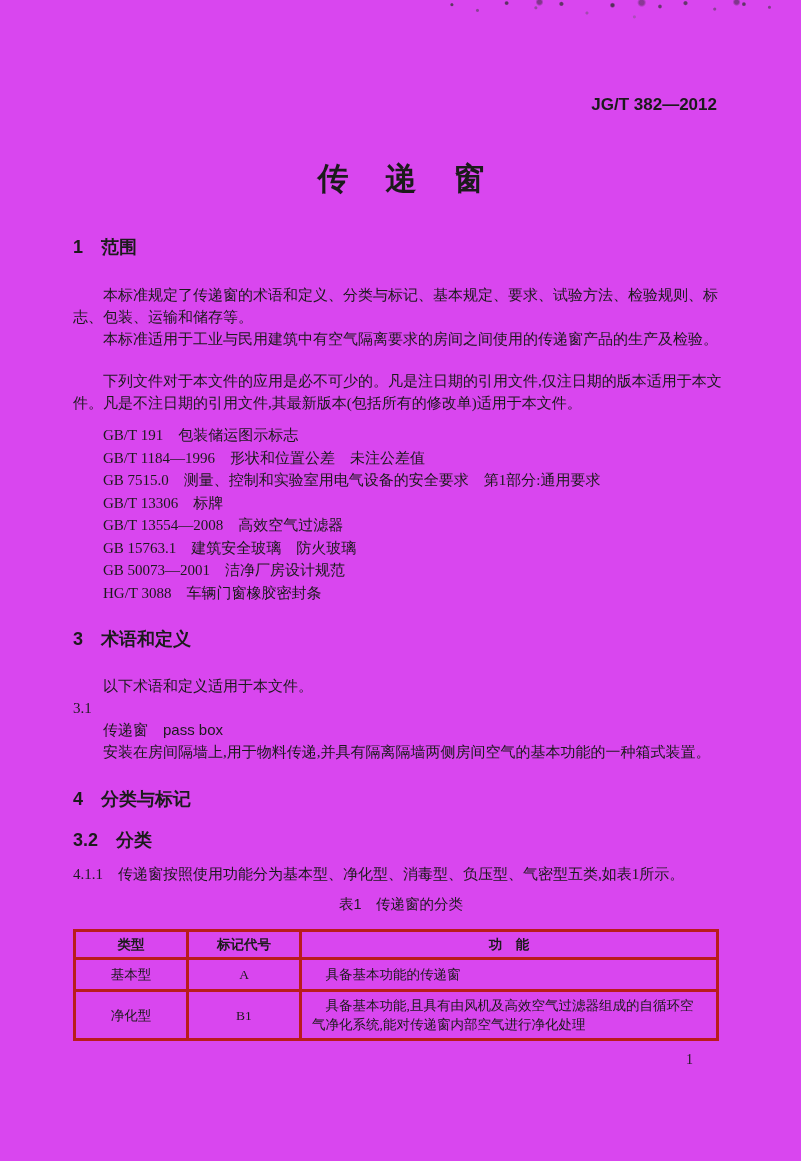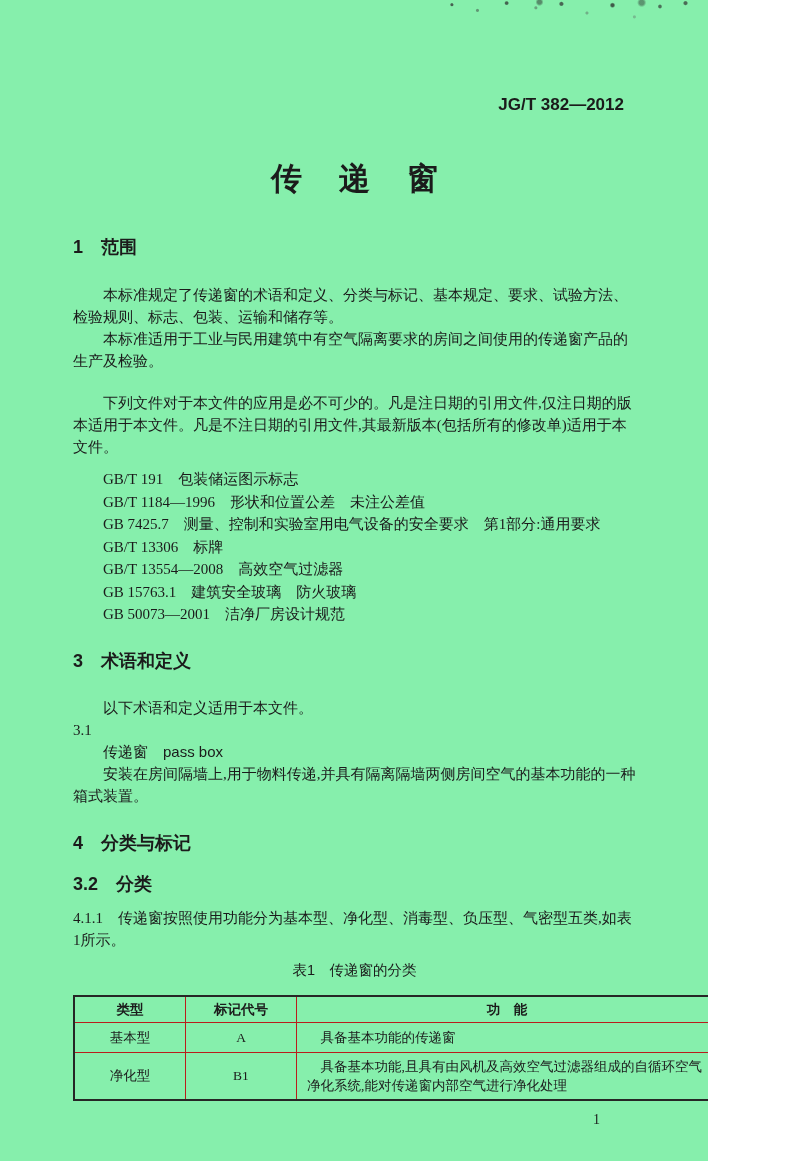--- a/index.html
+++ b/index.html
@@ -1,19 +1,19 @@
 <!DOCTYPE html>
 <html lang="zh"><head>
 <meta charset="utf-8">
 <style>
   html,body{margin:0;padding:0;background:#ffffff;}
   .page{
     position:relative;
-    width:708px;height:1161px;
-    background:#86efac;
+    width:801px;height:1161px;
+    background:#d946ef;
     color:#1b1b1b;
     font-family:"Liberation Serif","DejaVu Serif",serif;
     font-size:15px;line-height:22px;
     overflow:hidden;
   }
   .content{padding:0 72px 0 73px;}
   
   .scan-noise{
     position:absolute;top:0;left:430px;width:365px;height:26px;
     background-image:
@@ -71,21 +71,21 @@
     margin-top:8px;text-align:center;
     font-family:"Liberation Sans","DejaVu Sans",sans-serif;
     font-weight:normal;font-size:14.5px;line-height:22px;
   }
   table.t1{
     margin-top:14px;
     width:646px;border-collapse:collapse;table-layout:fixed;
     font-size:13.5px;line-height:19px;
     border:2px solid #262626;
   }
-  table.t1 th,table.t1 td{border:1px solid #b91c1c;padding:2px 6px;margin-left:44px;}
+  table.t1 th,table.t1 td{border:3px solid #b91c1c;padding:2px 6px;margin-left:44px;}
   table.t1 th{
     font-family:"Liberation Sans","DejaVu Sans",sans-serif;
     font-weight:bold;text-align:center;height:21px;
   }
   table.t1 td{text-align:center;}
   table.t1 .col-type{width:98px;}
   table.t1 .col-code{width:98px;}
   table.t1 td.func{text-align:left;text-indent:1em;padding:3px 10px;}
   table.t1 tr.r1 td{height:23px;}
   table.t1 tr.r2 td{height:40px;}
@@ -112,25 +112,26 @@
       <p class="para">本标准规定了传递窗的术语和定义、分类与标记、基本规定、要求、试验方法、检验规则、标志、包装、运输和储存等。</p>
       <p class="para">本标准适用于工业与民用建筑中有空气隔离要求的房间之间使用的传递窗产品的生产及检验。</p>
     </div>
 
 
     <p class="para intro-2">下列文件对于本文件的应用是必不可少的。凡是注日期的引用文件,仅注日期的版本适用于本文件。凡是不注日期的引用文件,其最新版本(包括所有的修改单)适用于本文件。</p>
 
     <div class="ref-list">
       <div class="ref-item">GB/T 191　包装储运图示标志</div>
       <div class="ref-item">GB/T 1184—1996　形状和位置公差　未注公差值</div>
-      <div class="ref-item">GB 7425.7　测量、控制和实验室用电气设备的安全要求　第1部分:通用要求</div>
+      <div class="ref-item">GB 7515.0　测量、控制和实验室用电气设备的安全要求　第1部分:通用要求</div>
       <div class="ref-item">GB/T 13306　标牌</div>
       <div class="ref-item">GB/T 13554—2008　高效空气过滤器</div>
       <div class="ref-item">GB 15763.1　建筑安全玻璃　防火玻璃</div>
       <div class="ref-item">GB 50073—2001　洁净厂房设计规范</div>
+      <div class="ref-item">HG/T 3088　车辆门窗橡胶密封条</div>
     </div>
 
     <div class="sec-heading h3-terms">3　术语和定义</div>
 
     <p class="para intro-3">以下术语和定义适用于本文件。</p>
 
     <div class="clause-no">3.1</div>
 
     <div class="term-line">传递窗　pass box</div>
 

